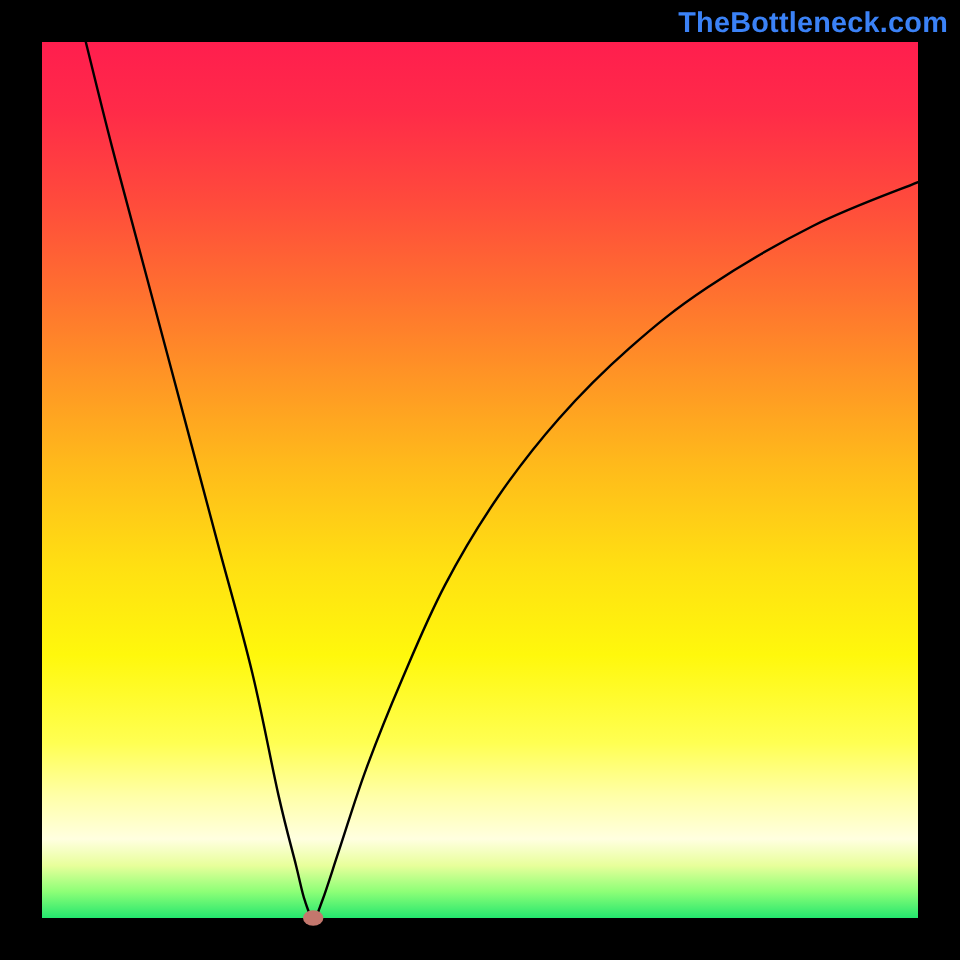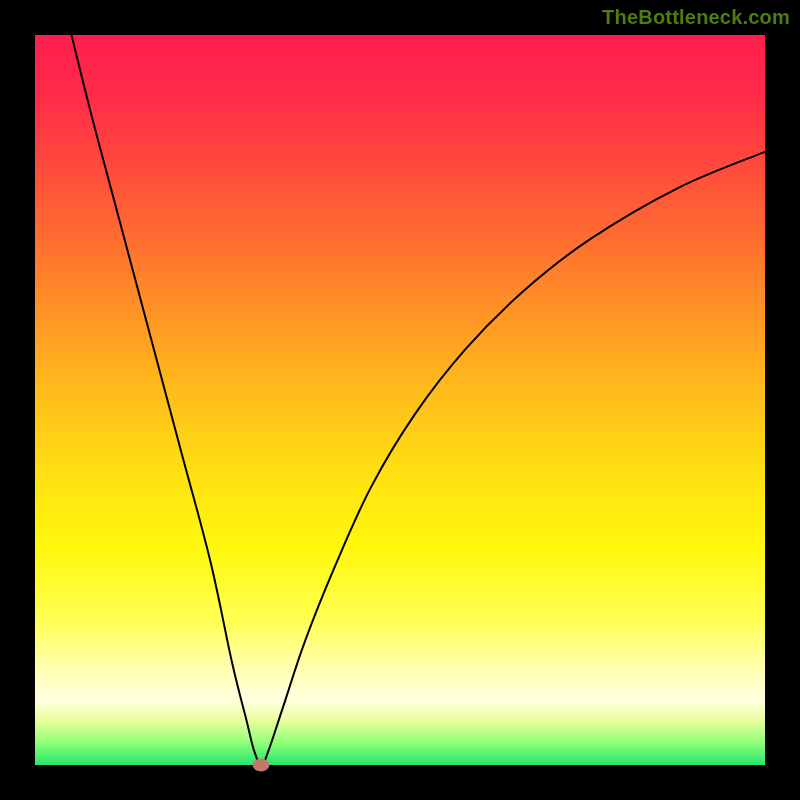--- a/index.html
+++ b/index.html
@@ -46,22 +46,22 @@
     left: 0;
     top: 0;
     width: 100%;
     height: 100%;
     pointer-events: none;
   }
   .watermark {
     position: absolute;
     top: 6px;
     right: 10px;
-    color: #4d7c0f;
-    font-size: 20px;
+    color: #3b82f6;
+    font-size: 24px;
     font-weight: 600;
     letter-spacing: 0.2px;
   }
   .dot {
     position: absolute;
     width: 17px;
     height: 13px;
     border-radius: 50% / 50%;
     background: #c4776d;
     transform: translate(-50%, -50%);

